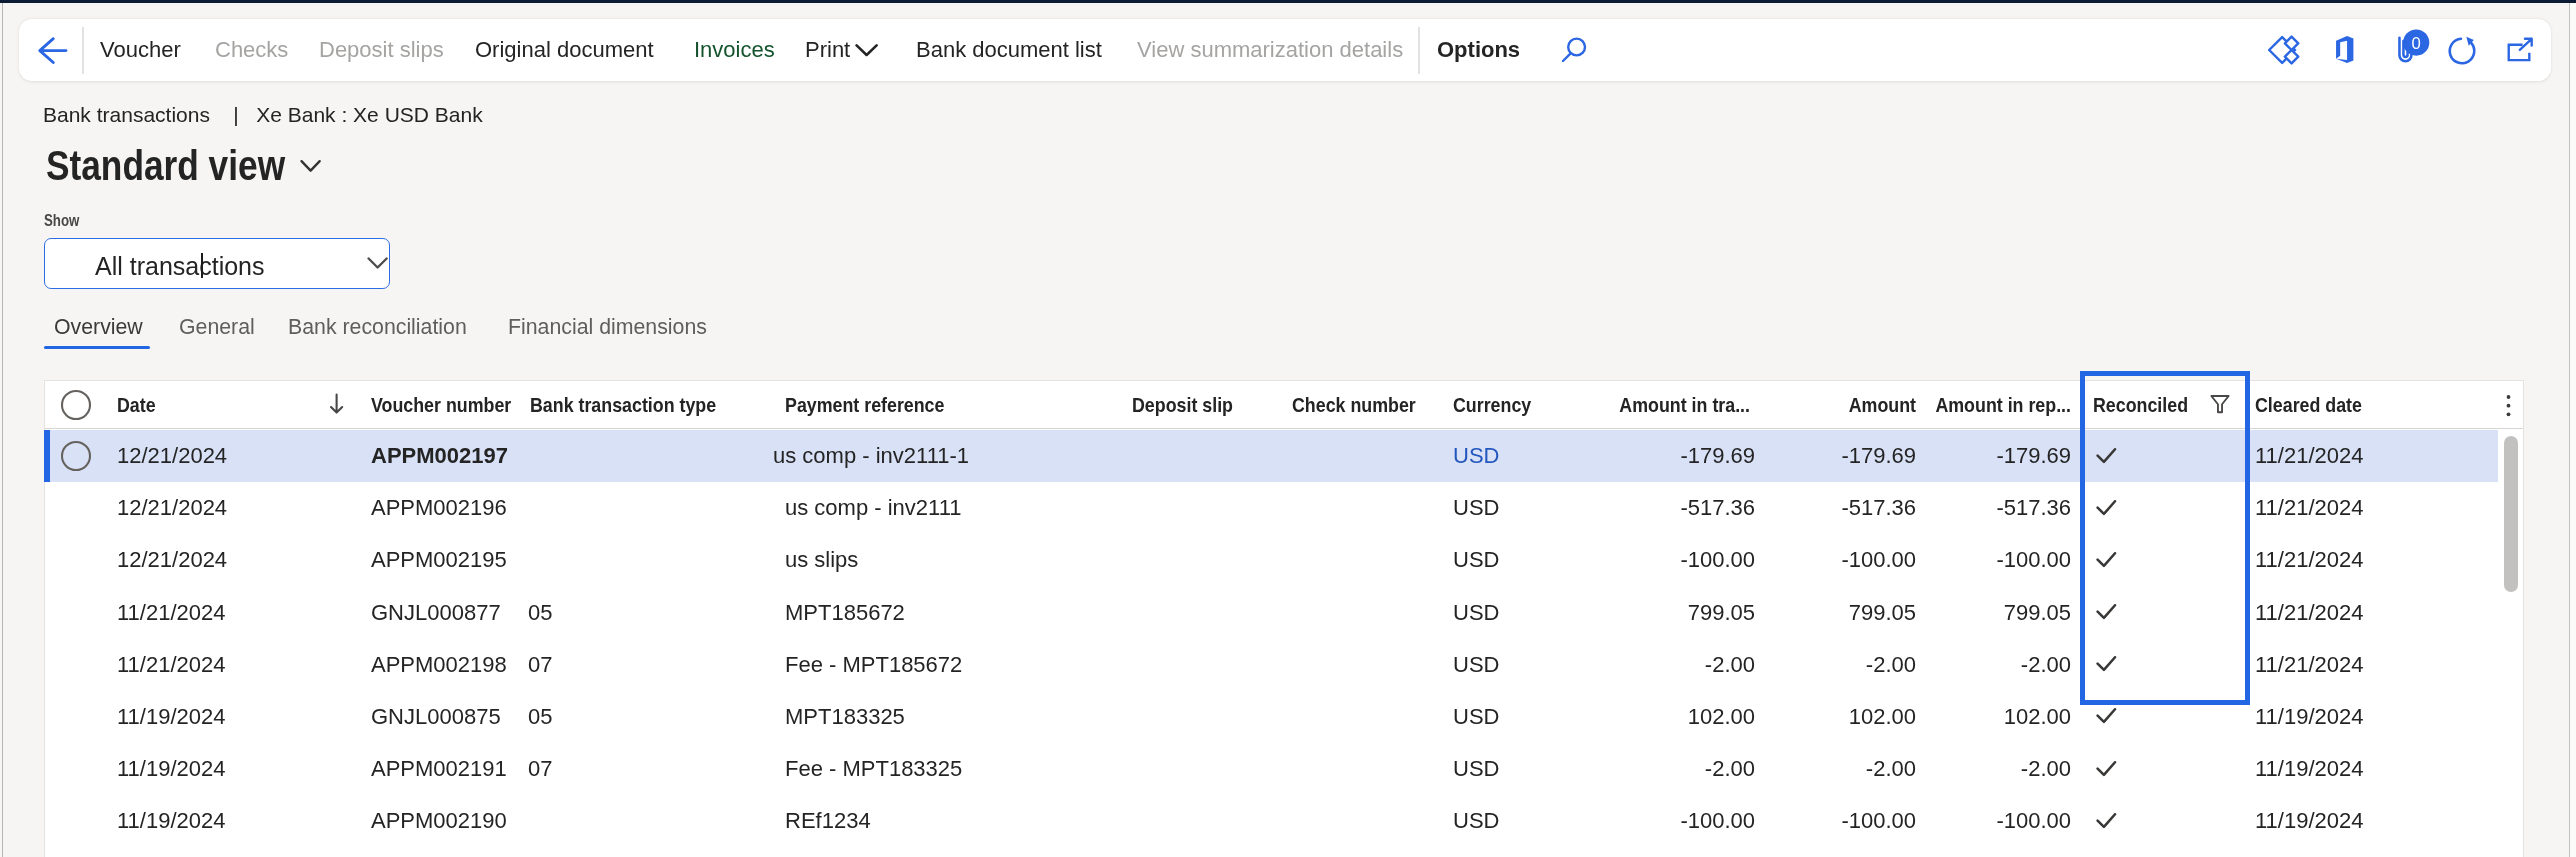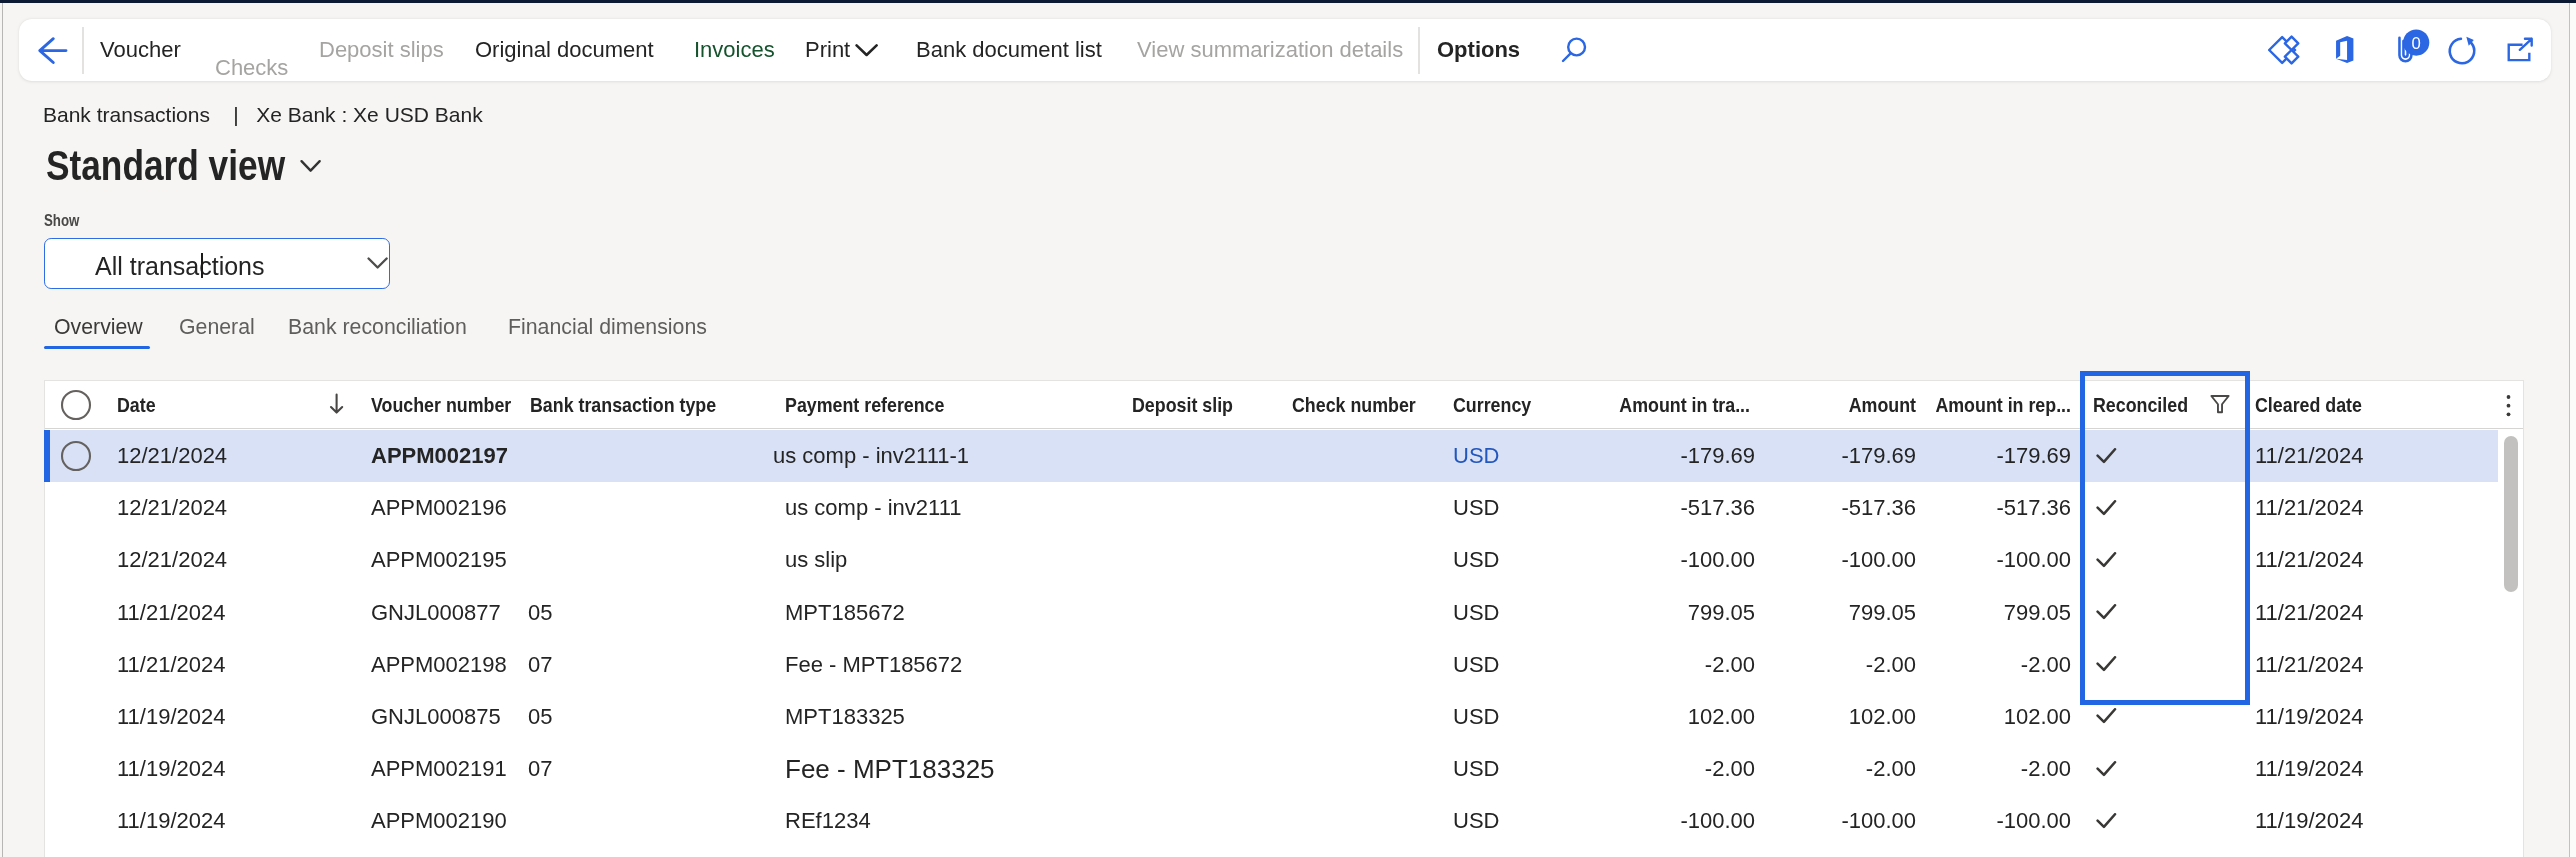--- a/index.html
+++ b/index.html
@@ -13,21 +13,21 @@
 <div class="abs" style="left:2569px;top:3.2px;width:1.6px;height:854px;background:#c2c1c0;"></div>
 <div class="abs" style="left:2570px;top:3.2px;width:5.5px;height:854px;background:#fbfbfa;"></div>
 <div class="abs" style="left:19px;top:19px;width:2532px;height:62px;background:#fff;border-radius:12.7px;box-shadow:0 0.8px 3.2px rgba(0,0,0,0.09), 0 0 0.8px rgba(0,0,0,0.07);"></div>
 <svg class="abs" style="left:35px;top:35px;" width="35" height="32" viewBox="0 0 44 40">
 <g stroke="#2b66e3" stroke-width="3.6" fill="none" stroke-linecap="round" stroke-linejoin="round">
 <path d="M6 19.5 H39 M6 19.5 L23 4.5 M6 19.5 L23 34.5"></path>
       </g>
     </svg>
 <div class="abs" style="left:82px;top:27px;width:1.6px;height:47px;background:#e3e2e1;"></div>
 <div class="t" style="left:100px;top:19px;height:62px;line-height:62px;font-size:22px;font-weight:400;color:#242424;">Voucher</div>
-<div class="t" style="left:215px;top:19px;height:62px;line-height:62px;font-size:22px;font-weight:400;color:#a5a4a2;margin-top:18px;">Checks</div>
+<div class="t" style="left:215px;top:19px;height:62px;line-height:62px;font-size:22px;font-weight:400;color:#a5a4a2;">Checks</div>
 <div class="t" style="left:319px;top:19px;height:62px;line-height:62px;font-size:22px;font-weight:400;color:#a5a4a2;">Deposit slips</div>
 <div class="t" style="left:475px;top:19px;height:62px;line-height:62px;font-size:22px;font-weight:400;color:#242424;">Original document</div>
 <div class="t" style="left:694px;top:19px;height:62px;line-height:62px;font-size:22px;font-weight:400;color:#14532d;">Invoices</div>
 <div class="t" style="left:805px;top:19px;height:62px;line-height:62px;font-size:22px;font-weight:400;color:#242424;">Print</div>
 <svg class="abs" style="left:855px;top:43px;" width="24" height="16" viewBox="0 0 30 20">
 <path d="M2 3 L14.5 15 L27 3" stroke="#242424" stroke-width="3.2" fill="none" stroke-linecap="round" stroke-linejoin="round"></path>
     </svg>
 <div class="t" style="left:916px;top:19px;height:62px;line-height:62px;font-size:22px;font-weight:400;color:#242424;">Bank document list</div>
 <div class="t" style="left:1137px;top:19px;height:62px;line-height:62px;font-size:22px;font-weight:400;color:#a5a4a2;">View summarization details</div>
 <div class="abs" style="left:1418px;top:27px;width:1.6px;height:47px;background:#e3e2e1;"></div>
@@ -129,21 +129,21 @@
 <div class="t" style="left:1453px;top:482px;height:52px;line-height:52px;font-size:22px;font-weight:400;color:#242424;">USD</div>
 <div class="t" style="left:1439px;top:482px;width:316px;height:52px;line-height:52px;font-size:22px;font-weight:400;color:#242424;text-align:right;">-517.36</div>
 <div class="t" style="left:1600px;top:482px;width:316px;height:52px;line-height:52px;font-size:22px;font-weight:400;color:#242424;text-align:right;">-517.36</div>
 <div class="t" style="left:1755px;top:482px;width:316px;height:52px;line-height:52px;font-size:22px;font-weight:400;color:#242424;text-align:right;">-517.36</div>
 <svg class="abs" style="left:2096px;top:500px;" width="20.6" height="16" viewBox="0 0 26 20">
 <path d="M2 9.5 L10 17.5 L24 1.5" stroke="#3a3836" stroke-width="3.2" fill="none" stroke-linecap="round" stroke-linejoin="round"></path>
     </svg>
 <div class="t" style="left:2255px;top:482px;height:52px;line-height:52px;font-size:22px;font-weight:400;color:#242424;">11/21/2024</div>
 <div class="t" style="left:117px;top:534px;height:52px;line-height:52px;font-size:22px;font-weight:400;color:#242424;">12/21/2024</div>
 <div class="t" style="left:371px;top:534px;height:52px;line-height:52px;font-size:22px;font-weight:400;color:#242424;">APPM002195</div>
-<div class="t" style="left:785px;top:534px;height:52px;line-height:52px;font-size:22px;font-weight:400;color:#242424;">us slip</div>
+<div class="t" style="left:785px;top:534px;height:52px;line-height:52px;font-size:22px;font-weight:400;color:#242424;">us slips</div>
 <div class="t" style="left:1453px;top:534px;height:52px;line-height:52px;font-size:22px;font-weight:400;color:#242424;">USD</div>
 <div class="t" style="left:1439px;top:534px;width:316px;height:52px;line-height:52px;font-size:22px;font-weight:400;color:#242424;text-align:right;">-100.00</div>
 <div class="t" style="left:1600px;top:534px;width:316px;height:52px;line-height:52px;font-size:22px;font-weight:400;color:#242424;text-align:right;">-100.00</div>
 <div class="t" style="left:1755px;top:534px;width:316px;height:52px;line-height:52px;font-size:22px;font-weight:400;color:#242424;text-align:right;">-100.00</div>
 <svg class="abs" style="left:2096px;top:552px;" width="20.6" height="16" viewBox="0 0 26 20">
 <path d="M2 9.5 L10 17.5 L24 1.5" stroke="#3a3836" stroke-width="3.2" fill="none" stroke-linecap="round" stroke-linejoin="round"></path>
     </svg>
 <div class="t" style="left:2255px;top:534px;height:52px;line-height:52px;font-size:22px;font-weight:400;color:#242424;">11/21/2024</div>
 <div class="t" style="left:117px;top:587px;height:52px;line-height:52px;font-size:22px;font-weight:400;color:#242424;">11/21/2024</div>
 <div class="t" style="left:371px;top:587px;height:52px;line-height:52px;font-size:22px;font-weight:400;color:#242424;">GNJL000877</div>
@@ -177,21 +177,21 @@
 <div class="t" style="left:1439px;top:691px;width:316px;height:52px;line-height:52px;font-size:22px;font-weight:400;color:#242424;text-align:right;">102.00</div>
 <div class="t" style="left:1600px;top:691px;width:316px;height:52px;line-height:52px;font-size:22px;font-weight:400;color:#242424;text-align:right;">102.00</div>
 <div class="t" style="left:1755px;top:691px;width:316px;height:52px;line-height:52px;font-size:22px;font-weight:400;color:#242424;text-align:right;">102.00</div>
 <svg class="abs" style="left:2096px;top:708px;" width="20.6" height="16" viewBox="0 0 26 20">
 <path d="M2 9.5 L10 17.5 L24 1.5" stroke="#3a3836" stroke-width="3.2" fill="none" stroke-linecap="round" stroke-linejoin="round"></path>
     </svg>
 <div class="t" style="left:2255px;top:691px;height:52px;line-height:52px;font-size:22px;font-weight:400;color:#242424;">11/19/2024</div>
 <div class="t" style="left:117px;top:743px;height:52px;line-height:52px;font-size:22px;font-weight:400;color:#242424;">11/19/2024</div>
 <div class="t" style="left:371px;top:743px;height:52px;line-height:52px;font-size:22px;font-weight:400;color:#242424;">APPM002191</div>
 <div class="t" style="left:528px;top:743px;height:52px;line-height:52px;font-size:22px;font-weight:400;color:#242424;">07</div>
-<div class="t" style="left:785px;top:743px;height:52px;line-height:52px;font-size:26px;font-weight:400;color:#242424;">Fee - MPT183325</div>
+<div class="t" style="left:785px;top:743px;height:52px;line-height:52px;font-size:22px;font-weight:400;color:#242424;">Fee - MPT183325</div>
 <div class="t" style="left:1453px;top:743px;height:52px;line-height:52px;font-size:22px;font-weight:400;color:#242424;">USD</div>
 <div class="t" style="left:1439px;top:743px;width:316px;height:52px;line-height:52px;font-size:22px;font-weight:400;color:#242424;text-align:right;">-2.00</div>
 <div class="t" style="left:1600px;top:743px;width:316px;height:52px;line-height:52px;font-size:22px;font-weight:400;color:#242424;text-align:right;">-2.00</div>
 <div class="t" style="left:1755px;top:743px;width:316px;height:52px;line-height:52px;font-size:22px;font-weight:400;color:#242424;text-align:right;">-2.00</div>
 <svg class="abs" style="left:2096px;top:761px;" width="20.6" height="16" viewBox="0 0 26 20">
 <path d="M2 9.5 L10 17.5 L24 1.5" stroke="#3a3836" stroke-width="3.2" fill="none" stroke-linecap="round" stroke-linejoin="round"></path>
     </svg>
 <div class="t" style="left:2255px;top:743px;height:52px;line-height:52px;font-size:22px;font-weight:400;color:#242424;">11/19/2024</div>
 <div class="t" style="left:117px;top:795px;height:52px;line-height:52px;font-size:22px;font-weight:400;color:#242424;">11/19/2024</div>
 <div class="t" style="left:371px;top:795px;height:52px;line-height:52px;font-size:22px;font-weight:400;color:#242424;">APPM002190</div>

